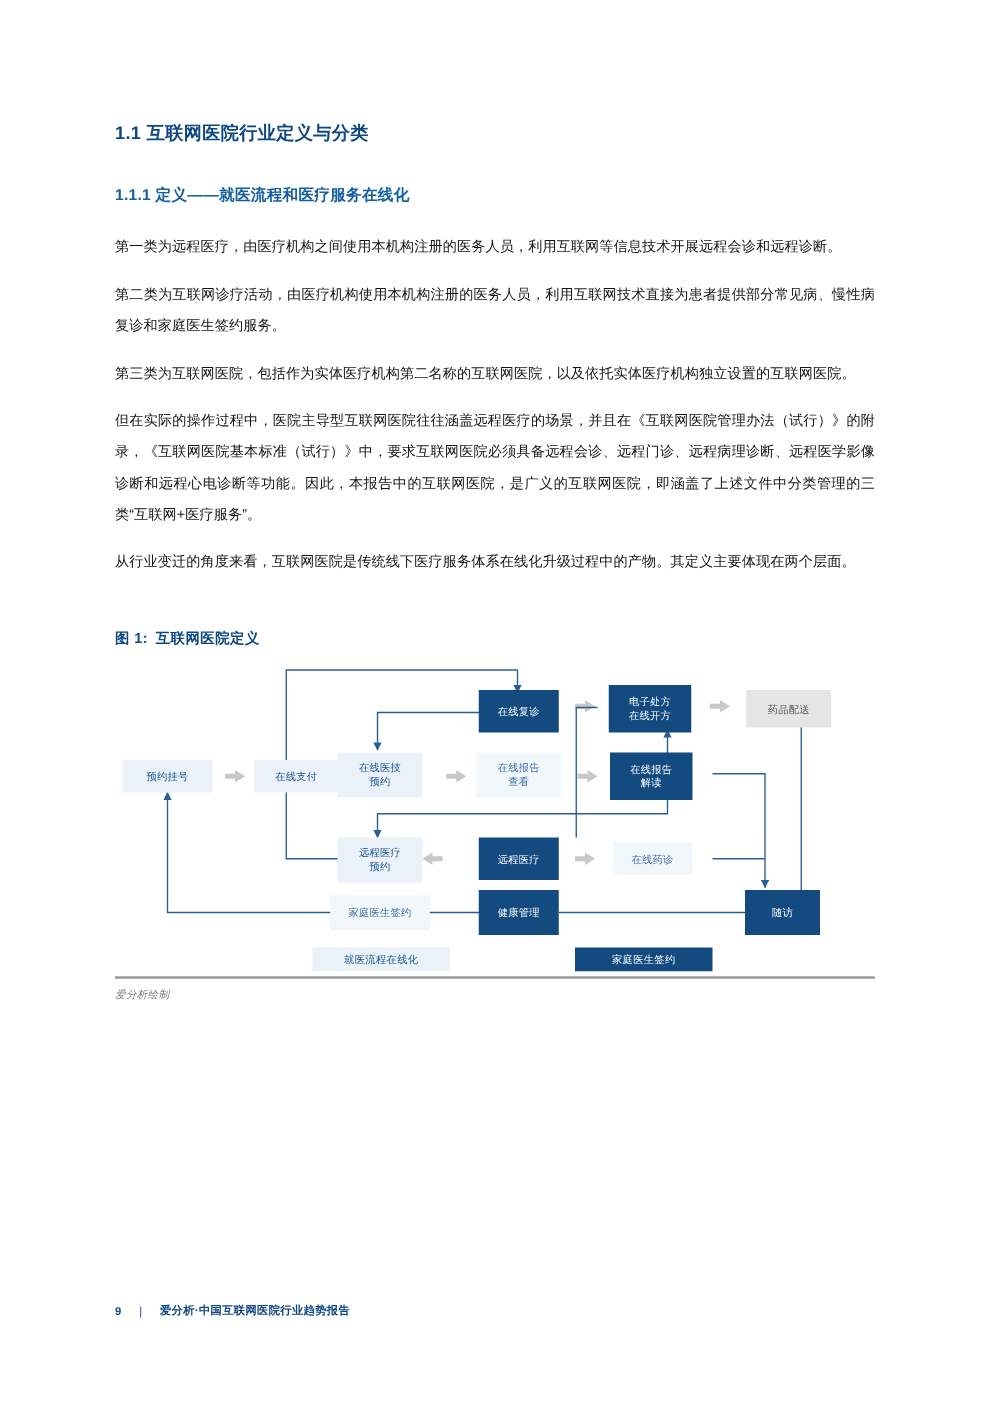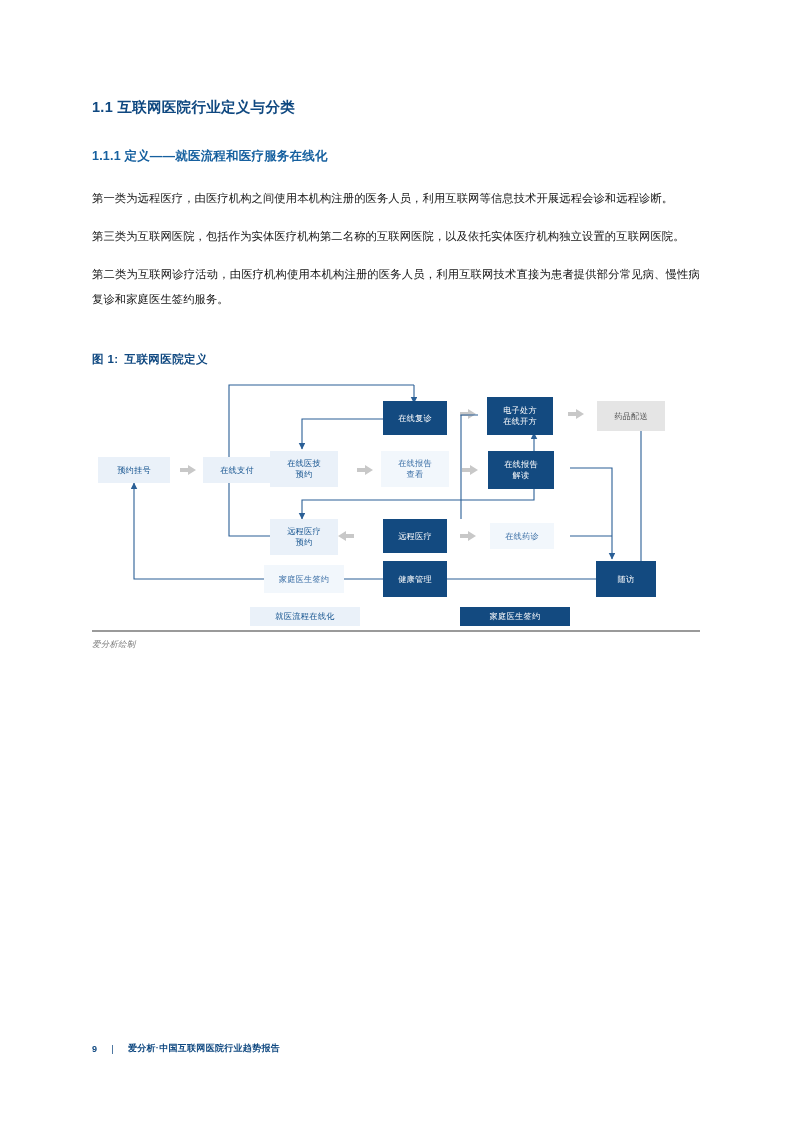--- a/index.html
+++ b/index.html
@@ -165,22 +165,24 @@
 <div class="page">
 
   <div class="content">
 
 
     <h2 class="doc-h2">1.1  互联网医院行业定义与分类</h2>
 
     <h3 class="doc-h3">1.1.1  定义——就医流程和医疗服务在线化</h3>
 
     <p class="doc-p">第一类为远程医疗，由医疗机构之间使用本机构注册的医务人员，利用互联网等信息技术开展远程会诊和远程诊断。</p>
+    <p class="doc-p">第二类为互联网诊疗活动，由医疗机构使用本机构注册的医务人员，利用互联网技术直接为患者提供部分常见病、慢性病复诊和家庭医生签约服务。</p>
     <p class="doc-p">第三类为互联网医院，包括作为实体医疗机构第二名称的互联网医院，以及依托实体医疗机构独立设置的互联网医院。</p>
-    <p class="doc-p">第二类为互联网诊疗活动，由医疗机构使用本机构注册的医务人员，利用互联网技术直接为患者提供部分常见病、慢性病复诊和家庭医生签约服务。</p>
+    <p class="doc-p">但在实际的操作过程中，医院主导型互联网医院往往涵盖远程医疗的场景，并且在《互联网医院管理办法（试行）》的附录，《互联网医院基本标准（试行）》中，要求互联网医院必须具备远程会诊、远程门诊、远程病理诊断、远程医学影像诊断和远程心电诊断等功能。因此，本报告中的互联网医院，是广义的互联网医院，即涵盖了上述文件中分类管理的三类“互联网+医疗服务”。</p>
+    <p class="doc-p">从行业变迁的角度来看，互联网医院是传统线下医疗服务体系在线化升级过程中的产物。其定义主要体现在两个层面。</p>
 
     <div class="figure-block">
 
       <div class="figure-title">
         <span class="ft-text">图 1:</span>
         <span style="width:6px"></span>
         <span class="ft-text">互联网医院定义</span>
       </div>
 
       <div class="diagram">

